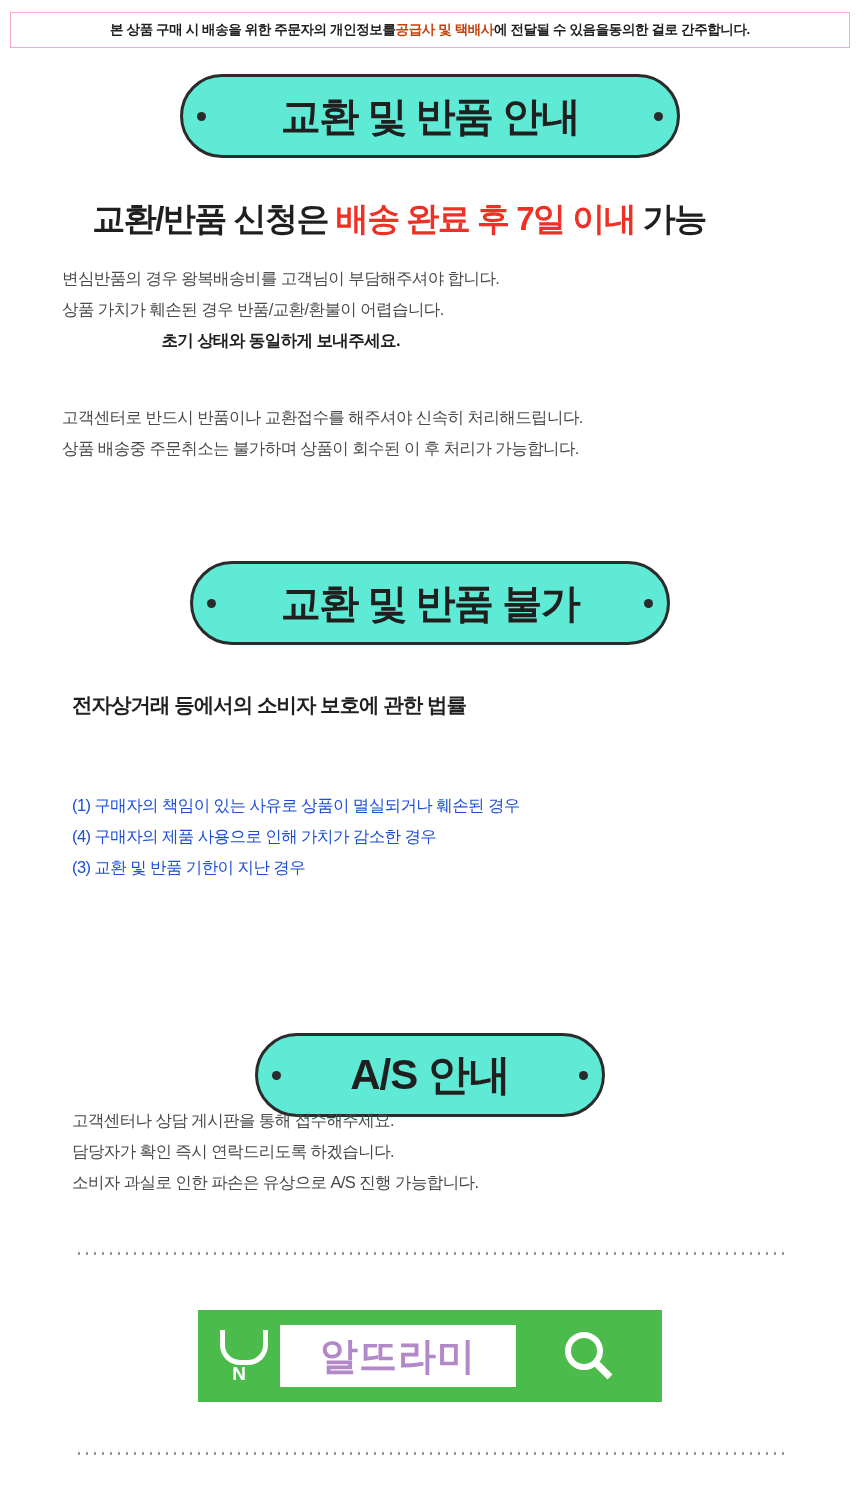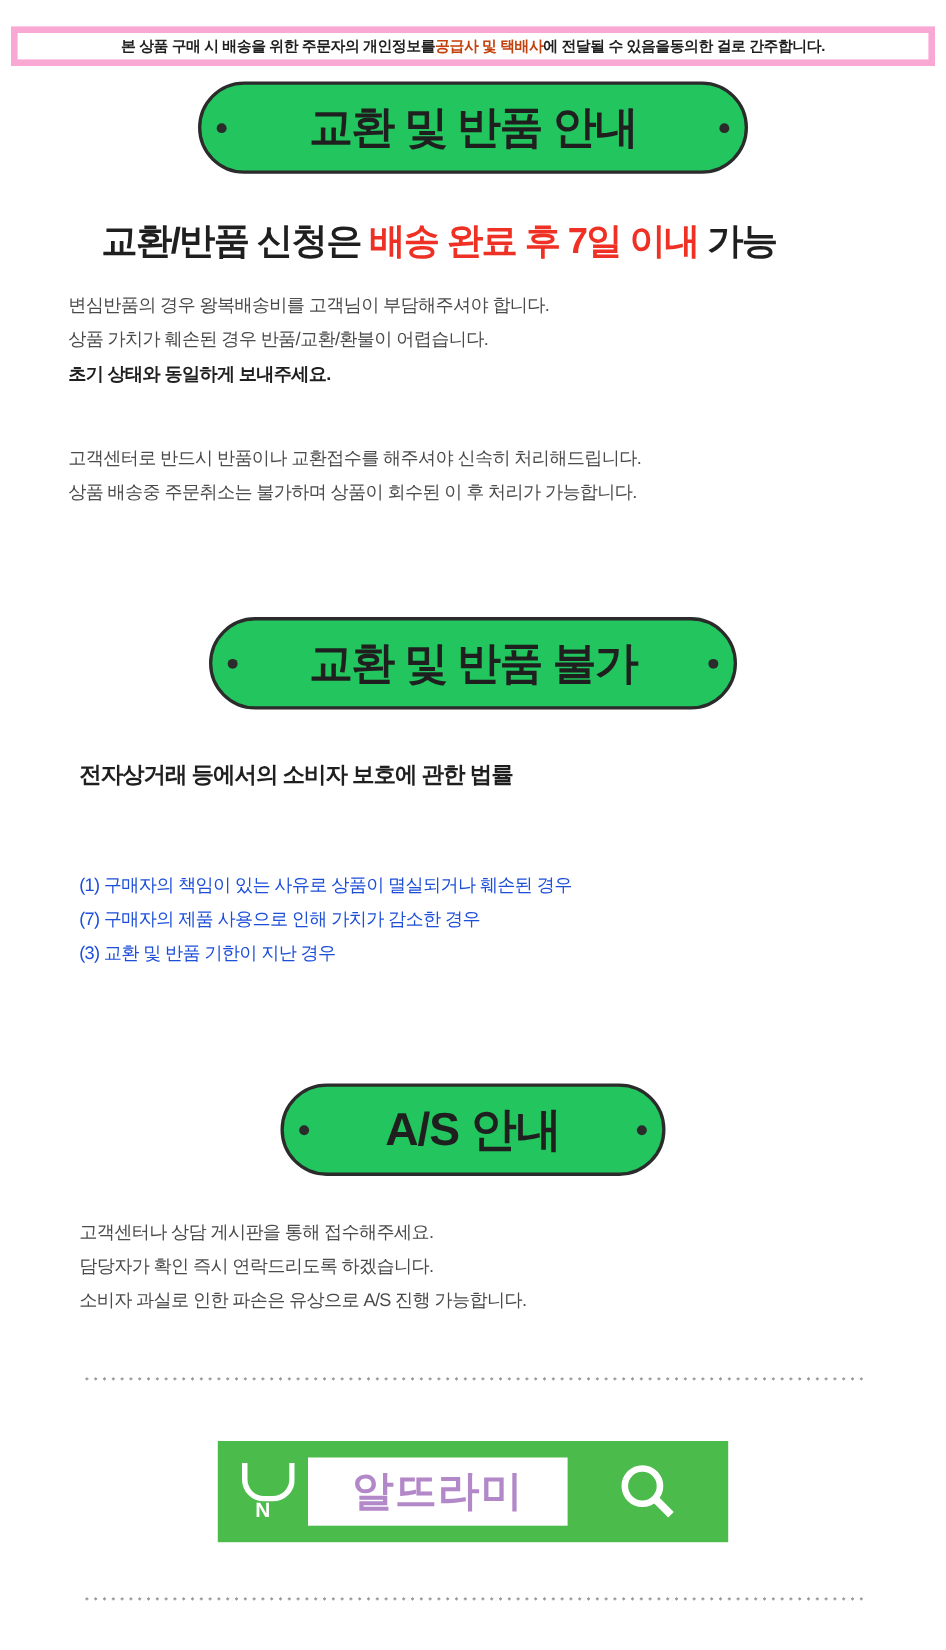--- a/index.html
+++ b/index.html
@@ -12,26 +12,26 @@
     background: #ffffff;
     font-family: "Liberation Sans", sans-serif;
     color: #2b2b2b;
     position: relative;
     overflow: hidden;
   }
 
   
   .notice-bar {
     position: absolute;
-    top: 24px;
+    top: 12px;
     left: 10px;
     width: 840px;
     height: 36px;
     box-sizing: border-box;
-    border: 6px solid #f9a8d4;
+    border: 1px solid #f9a8d4;
     background: #ffffff;
     display: flex;
     align-items: center;
     justify-content: center;
     font-size: 13.5px;
     font-weight: bold;
     letter-spacing: -0.4px;
     white-space: nowrap;
   }
   .notice-bar .plain { color: #1f1f1f; font-weight: bold; }
@@ -43,21 +43,21 @@
     left: 0;
     width: 860px;
     display: flex;
     align-items: center;
     justify-content: center;
   }
   .pill {
     position: relative;
     border: 3px solid #2b2b2b;
     border-radius: 60px;
-    background: #22c55e;
+    background: #5eead4;
     display: flex;
     align-items: center;
     justify-content: center;
     box-sizing: border-box;
   }
   .pill-text {
     font-size: 40px;
     font-weight: bold;
     letter-spacing: -1.5px;
     color: #1f1f1f;
@@ -94,21 +94,21 @@
   .headline .hl-red { color: #ee3124; }
   .headline .hl-dark { color: #1f1f1f; }
 
   .body-block {
     position: absolute;
     font-size: 16.5px;
     letter-spacing: -0.6px;
     color: #4a4a4a;
     line-height: 31px;
   }
-  .body-block .strong { color: #1f1f1f; font-weight: bold; }
+  .body-block .strong { color: #1f1f1f; font-weight: bold; text-align: center; }
 
   #return-lines-a { top: 263px; left: 62px; }
   #return-lines-b { top: 402px; left: 62px; }
 
   
   #pill-nonexchange { top: 561px; }
   #pill-nonexchange .pill { width: 480px; height: 84px; }
 
   .law-block {
     position: absolute;
@@ -126,21 +126,21 @@
     left: 72px;
     top: 790px;
     font-size: 16.5px;
     letter-spacing: -0.6px;
     color: #1d4ed8;
     line-height: 31px;
   }
 
   
   #pill-as { top: 985px; }
-  #pill-as .pill { width: 350px; height: 84px; }
+  #pill-as .pill { width: 350px; height: 84px; margin-top: 48px; }
   #pill-as .pill-text { font-size: 42px; letter-spacing: -1px; }
 
   #as-lines { top: 1105px; left: 72px; }
 
   
   .dotted {
     position: absolute;
     left: 75px;
     width: 710px;
     height: 3px;
@@ -256,21 +256,21 @@
     <span class="dot right"></span>
   </div>
 </div>
 
 <div class="law-block">
   <div>전자상거래 등에서의 소비자 보호에 관한 법률</div>
 </div>
 
 <div id="numbered-list">
   <div>(1) 구매자의 책임이 있는 사유로 상품이 멸실되거나 훼손된 경우</div>
-  <div>(7) 구매자의 제품 사용으로 인해 가치가 감소한 경우</div>
+  <div>(4) 구매자의 제품 사용으로 인해 가치가 감소한 경우</div>
   <div>(3) 교환 및 반품 기한이 지난 경우</div>
 </div>
 
 <div class="pill-wrap" id="pill-as">
   <div class="pill">
     <span class="dot left"></span>
     <span class="pill-text">A/S 안내</span>
     <span class="dot right"></span>
   </div>
 </div>

